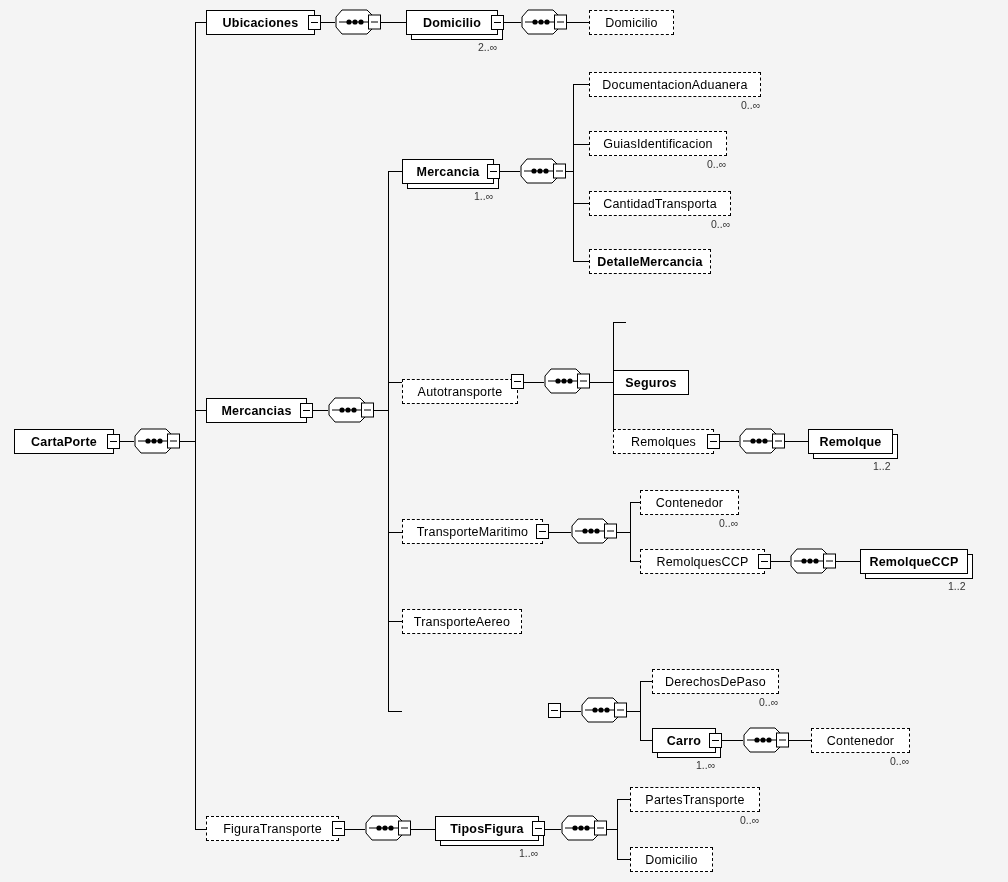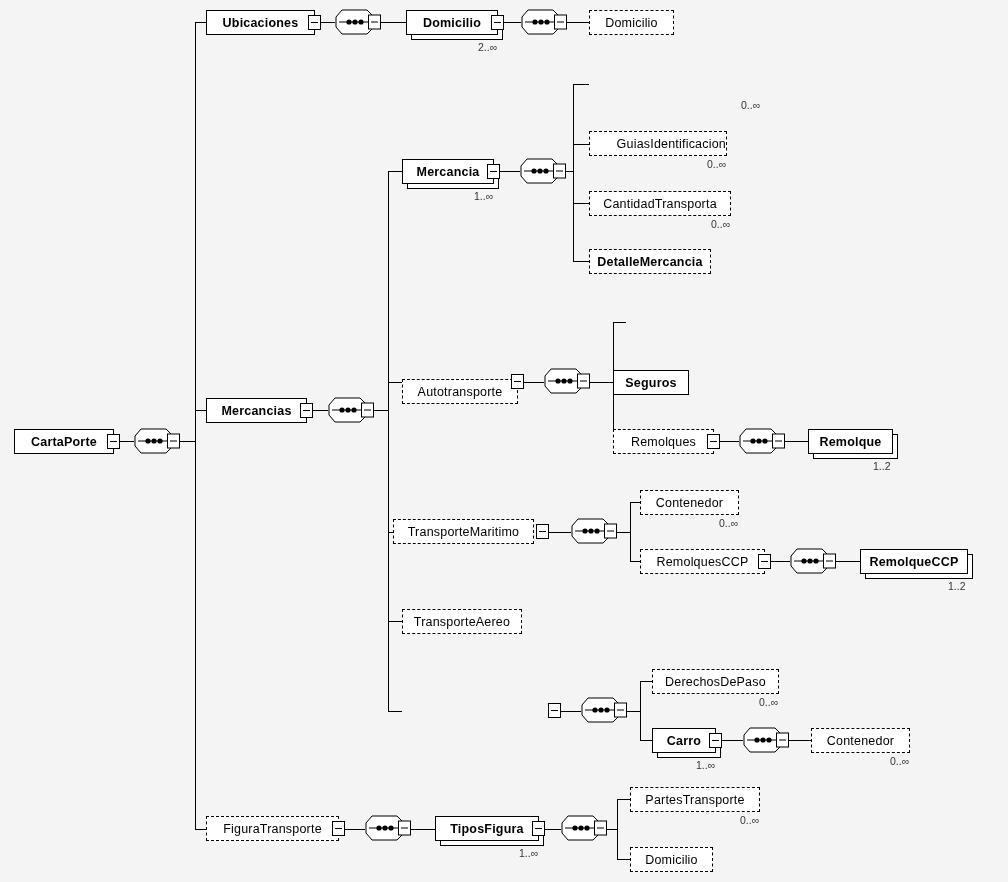--- a/index.html
+++ b/index.html
@@ -293,22 +293,25 @@
     <div class="node solid" style="left: 206px; top: 398px; width: 101px;">
       <span class="lbl">Mercancias</span>
     </div>
     <div class="expander" style="left: 300px; top: 403px;"></div>
     <div class="stack" style="left: 407px; top: 164px; width: 92px;"></div>
     <div class="node solid" style="left: 402px; top: 159px; width: 92px;">
       <span class="lbl">Mercancia</span>
     </div>
     <div class="expander" style="left: 487px; top: 164px;"></div>
     <div class="card" style="left: 474px; top: 190px;">1..∞</div>
+    <div class="node dashed" style="left: 589px; top: 72px; width: 172px;">
+      <span class="lbl">DocumentacionAduanera</span>
+    </div>
     <div class="card" style="left: 741px; top: 99px;">0..∞</div>
-    <div class="node dashed" style="left: 589px; top: 131px; width: 138px; justify-content: flex-end;">
+    <div class="node dashed" style="left: 589px; top: 131px; width: 138px;">
       <span class="lbl">GuiasIdentificacion</span>
     </div>
     <div class="card" style="left: 707px; top: 158px;">0..∞</div>
     <div class="node dashed" style="left: 589px; top: 191px; width: 142px;">
       <span class="lbl">CantidadTransporta</span>
     </div>
     <div class="card" style="left: 711px; top: 218px;">0..∞</div>
     <div class="node dashed" style="left: 589px; top: 249px; width: 122px; font-weight: bold;">
       <span class="lbl">DetalleMercancia</span>
     </div>
@@ -321,21 +324,21 @@
     </div>
     <div class="node dashed" style="left: 613px; top: 429px; width: 101px;">
       <span class="lbl">Remolques</span>
     </div>
     <div class="expander" style="left: 707px; top: 434px;"></div>
     <div class="stack" style="left: 813px; top: 434px; width: 85px;"></div>
     <div class="node solid" style="left: 808px; top: 429px; width: 85px;">
       <span class="lbl">Remolque</span>
     </div>
     <div class="card" style="left: 873px; top: 460px;">1..2</div>
-    <div class="node dashed" style="left: 393px; top: 519px; width: 141px;">
+    <div class="node dashed" style="left: 402px; top: 519px; width: 141px;">
       <span class="lbl">TransporteMaritimo</span>
     </div>
     <div class="expander" style="left: 536px; top: 524px;"></div>
     <div class="node dashed" style="left: 640px; top: 490px; width: 99px;">
       <span class="lbl">Contenedor</span>
     </div>
     <div class="card" style="left: 719px; top: 517px;">0..∞</div>
     <div class="node dashed" style="left: 640px; top: 549px; width: 125px;">
       <span class="lbl">RemolquesCCP</span>
     </div>

